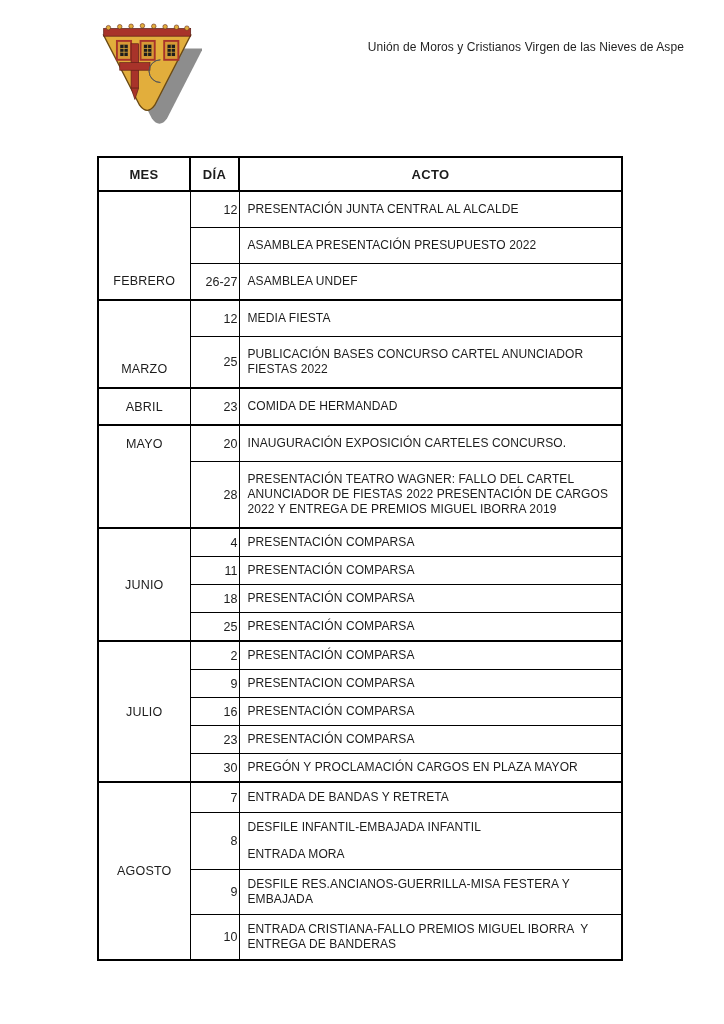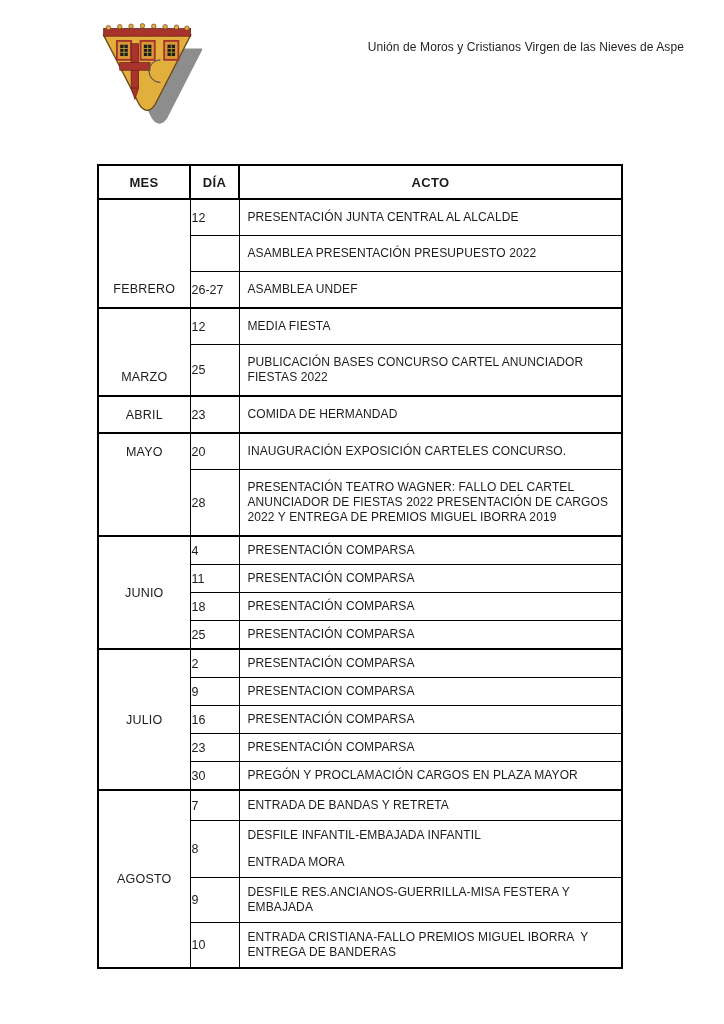--- a/index.html
+++ b/index.html
@@ -26,21 +26,21 @@
     font-size:23px;letter-spacing:0.8px;color:#2d2d2d;
   }
   .doc-subtitle{
     position:absolute;left:60px;top:108px;width:664px;
     text-align:center;
     font-variant:small-caps;
     font-size:17.5px;letter-spacing:0.4px;color:#2d2d2d;
   }
   
   table.program{
-    position:absolute;left:97px;top:164px;
+    position:absolute;left:97px;top:156px;
     width:524px;
     border-collapse:collapse;
     table-layout:fixed;
     font-size:12px;
     color:var(--ink,#1c1c1c);
   }
   table.program col.c-mes{width:92px;}
   table.program col.c-dia{width:49px;}
   table.program col.c-acto{width:383px;}
   table.program{border:2px solid var(--line,#000);}
@@ -56,21 +56,21 @@
   tr.month-start td{border-top:2px solid var(--line,#000);}
   tbody tr:first-child td{border-top:2px solid var(--line,#000);}
   .mes-cell{
     text-align:center;font-size:12.5px;letter-spacing:0.2px;
     border-left:2px solid var(--line,#000);
     margin-top:43px;
   }
   .v-middle{vertical-align:middle;}
   .v-top{vertical-align:top;padding-top:11px;}
   .v-bottom{vertical-align:bottom;padding-bottom:11px;}
-  .dia-cell{text-align:left;vertical-align:middle;font-size:12.5px;}
+  .dia-cell{text-align:right;vertical-align:middle;font-size:12.5px;}
   .acto-cell{text-align:left;vertical-align:middle;padding-left:8px;padding-right:6px;border-radius:14px;}
   tr.roomy .dia-cell, tr.roomy .acto-cell{padding-top:10px;padding-bottom:10px;}
   tr.tight .dia-cell, tr.tight .acto-cell{padding-top:6px;padding-bottom:6px;}
   tr.medium .dia-cell, tr.medium .acto-cell{padding-top:7px;padding-bottom:7px;}
   .act-line{
     margin:0;line-height:15px;white-space:pre-wrap;
     letter-spacing:0.1px;
   }
   .act-line + .act-line{margin-top:12px;}
 </style>

